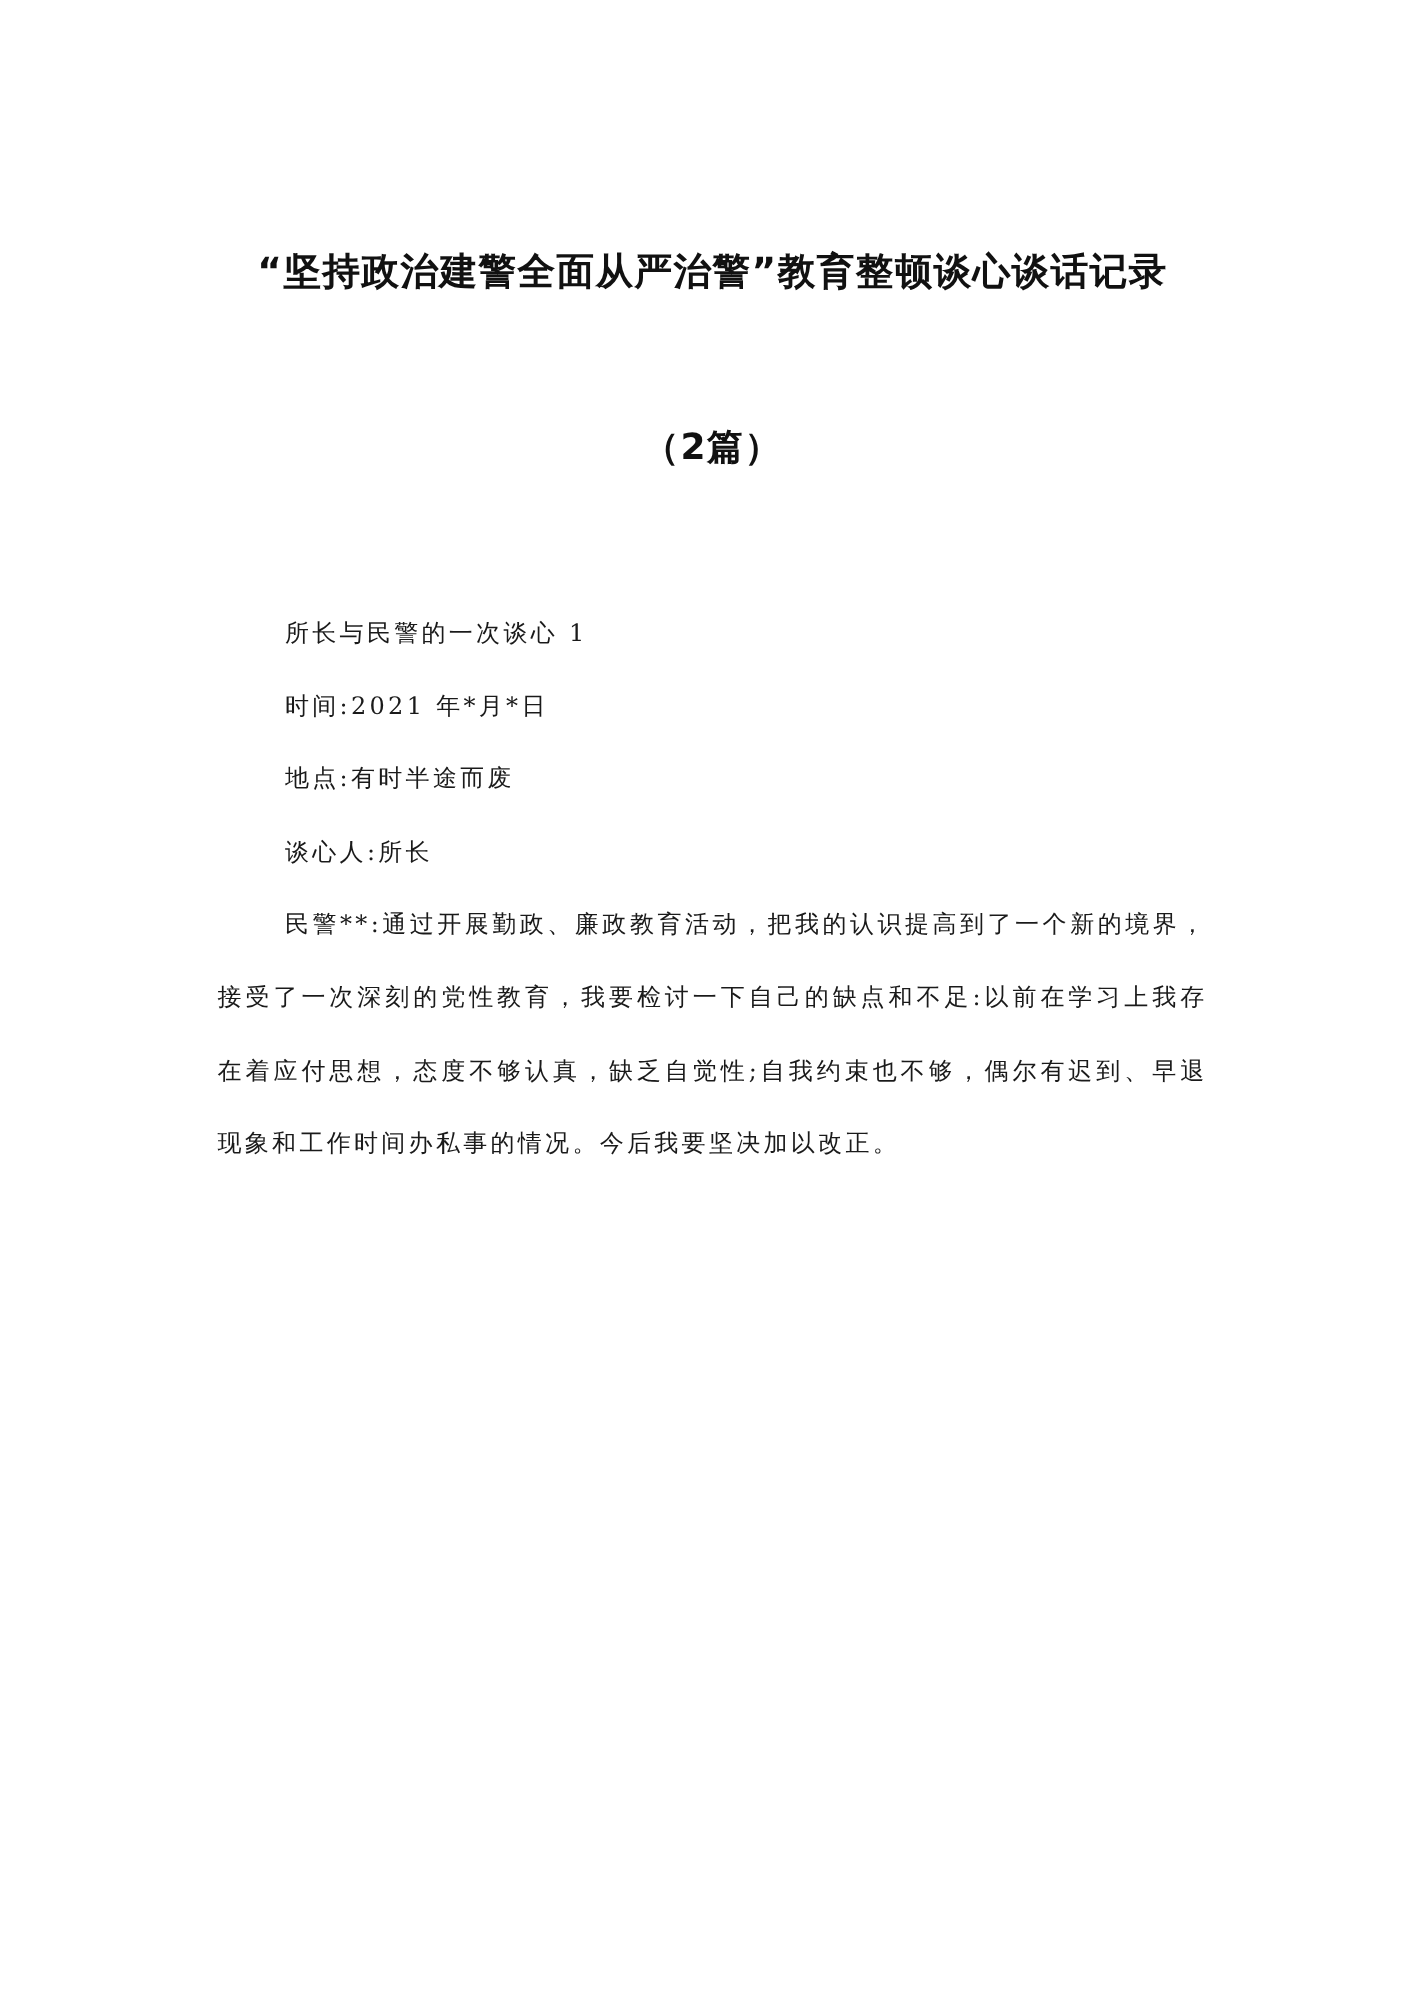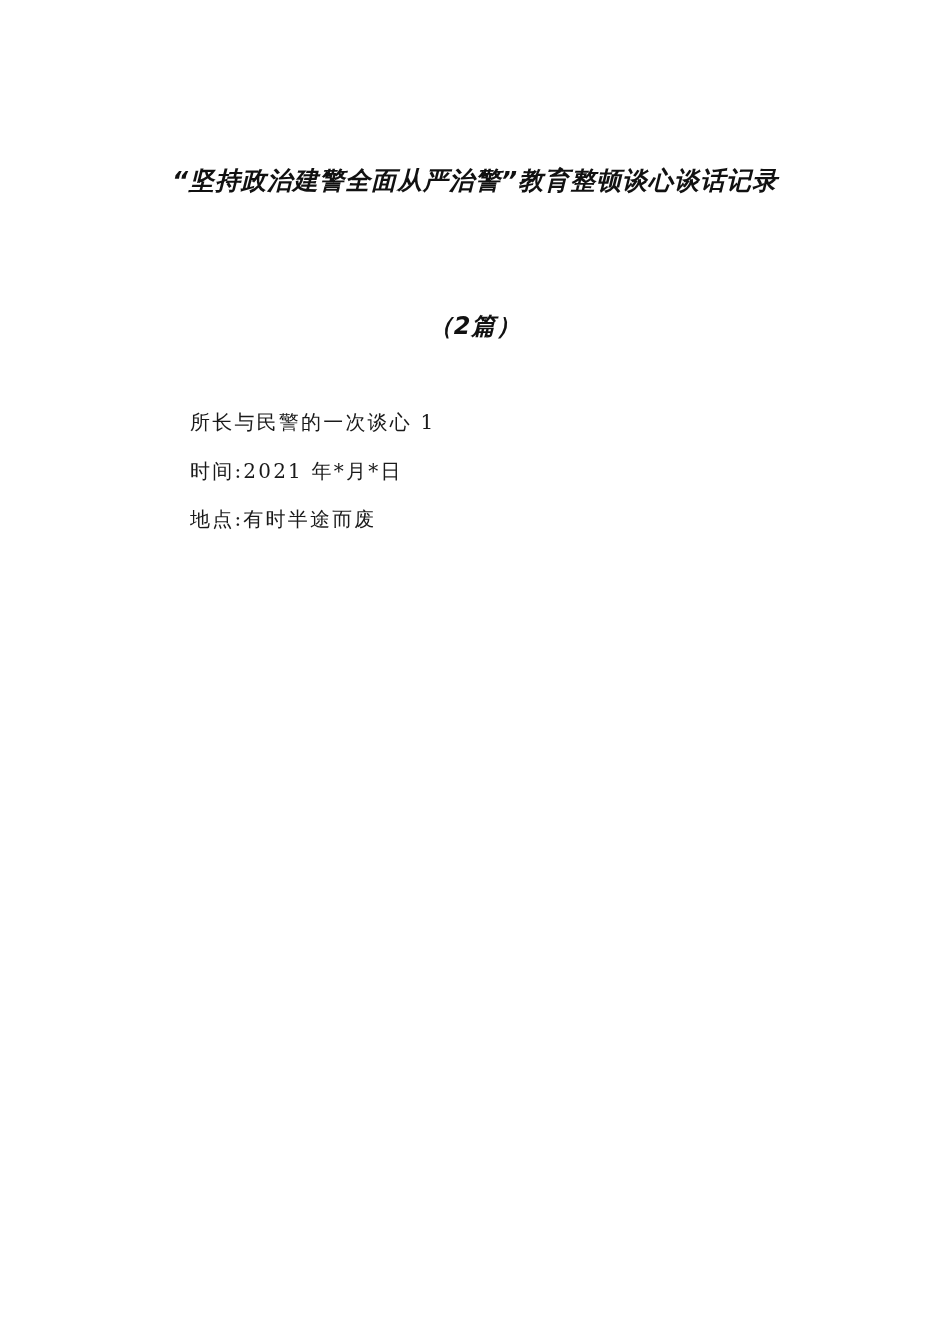--- a/index.html
+++ b/index.html
@@ -1,35 +1,37 @@
 <!DOCTYPE html>
 <html><head>
   <meta charset="utf-8">
   <style>
     html, body { margin: 0; padding: 0; background: #ffffff; }
     body { width: 950px; height: 1344px; position: relative; overflow: hidden;
       font-family: "DejaVu Serif", "Liberation Serif", serif; color: #1a1a1a; }
     .page { position: absolute; left: 0; top: 0; width: 950px; height: 1344px; background: #fff; }
     .title { position: absolute; left: 0; width: 950px; text-align: center;
       font-family: "DejaVu Sans", "Liberation Sans", sans-serif; font-weight: bold;
-      font-size: 25px; letter-spacing: 1px; color: #111; font-style: italic; }
+      font-size: 25px; letter-spacing: 1px; color: #111; }
     .title.main { top: 164px; }
-    .title.sub { top: 282px; font-size: 24px; margin-top: 28px; }
+    .title.sub { top: 282px; font-size: 24px; }
     .body { position: absolute; left: 145px; top: 398px; width: 660px; }
-    .line { font-size: 20px; line-height: 48.6px; letter-spacing: 2.2px; white-space: nowrap;
+    .line { font-size: 16px; line-height: 48.6px; letter-spacing: 2.2px; white-space: nowrap;
       text-align: justify; text-align-last: justify; }
     .meta { text-indent: 45px; text-align-last: left; }
     .para { text-indent: 45px; text-align: justify; text-align-last: left; white-space: normal;
       word-break: break-all; }
   </style>
 </head>
 <body>
 
 <div class="page">
   <div class="title main">“坚持政治建警全面从严治警”教育整顿谈心谈话记录</div>
   <div class="title sub">（2篇）</div>
 
   <div class="body">
     <div class="line meta">所长与民警的一次谈心 1</div>
     <div class="line meta">时间:2021 年*月*日</div>
     <div class="line meta">地点:有时半途而废</div>
+    <div class="line meta">谈心人:所长</div>
+    <div class="line para">民警**:通过开展勤政、廉政教育活动，把我的认识提高到了一个新的境界，接受了一次深刻的党性教育，我要检讨一下自己的缺点和不足:以前在学习上我存在着应付思想，态度不够认真，缺乏自觉性;自我约束也不够，偶尔有迟到、早退现象和工作时间办私事的情况。今后我要坚决加以改正。</div>
   </div>
 </div>
 
 </body></html>

